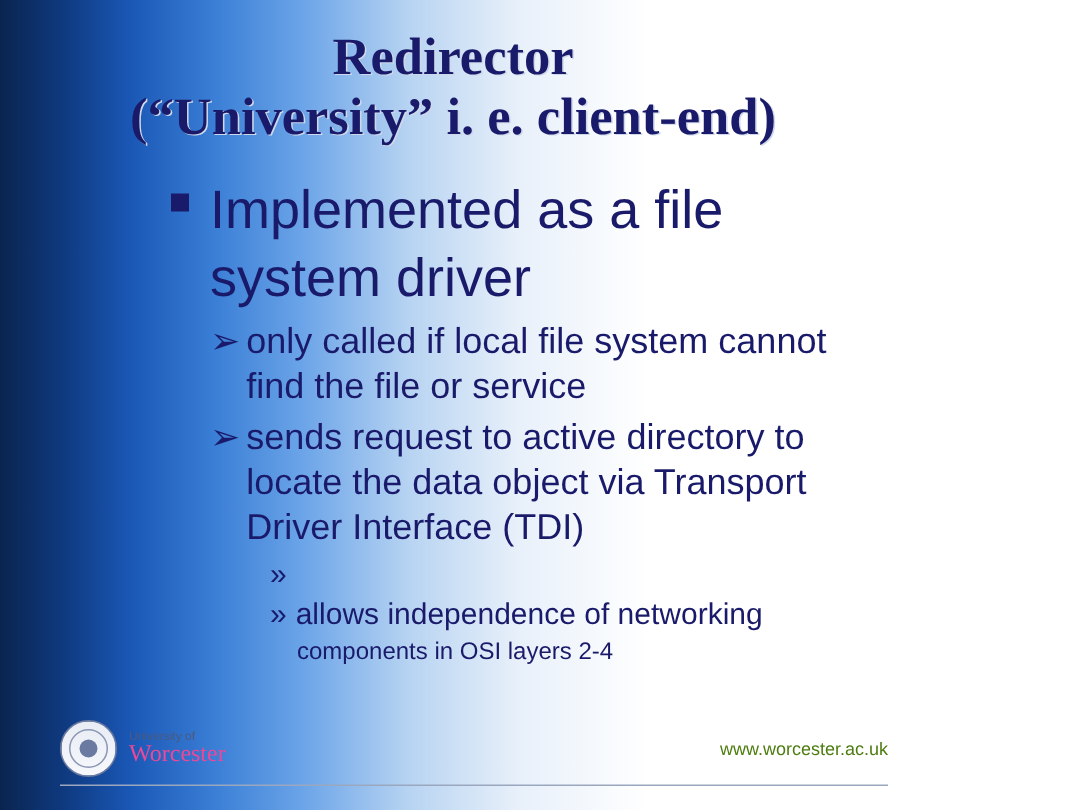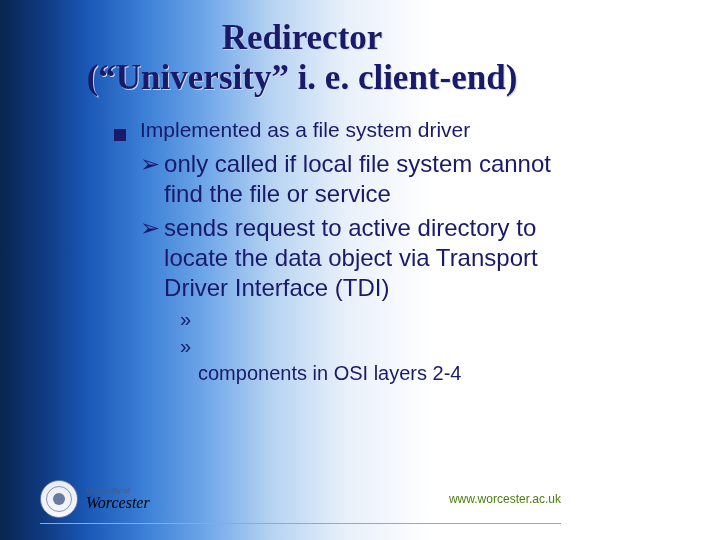--- a/index.html
+++ b/index.html
@@ -37,21 +37,21 @@
     margin-bottom: 18px;
   }
   .content {
     padding-left: 86px;
     padding-right: 10px;
     color: #1a1a6a;
   }
   .l1 {
     display: flex;
     align-items: flex-start;
-    font-size: 21px;
+    font-size: 36px;
     line-height: 1.25;
     margin-bottom: 6px;
   }
   .l1 .bullet-sq {
     width: 12px;
     height: 12px;
     background: #1a1a6a;
     margin-top: 12px;
     margin-right: 14px;
     flex-shrink: 0;
@@ -76,28 +76,28 @@
     font-size: 20px;
     line-height: 1.25;
     margin-bottom: 2px;
   }
   .l3 .raquo {
     margin-right: 6px;
     flex-shrink: 0;
   }
   .l3-indent {
     padding-left: 18px;
-    font-size: 20px;
+    font-size: 16px;
     line-height: 1.25;
   }
   .footer {
     position: absolute;
     bottom: 16px;
     left: 40px;
-    right: 43px;
+    right: 12px;
   }
   .footer-line {
     border: none;
     border-top: 1px solid #9aa7bf;
     margin-bottom: 0;
   }
   .logo-wrap {
     position: absolute;
     left: 0;
     bottom: 6px;
@@ -132,23 +132,22 @@
     transform: translate(-50%,-50%);
   }
   .logo-text .uni-of {
     font-size: 8px;
     color: #4a5a80;
     line-height: 1;
   }
   .logo-text .uni-name {
     font-family: "Times New Roman", Times, serif;
     font-size: 16px;
-    color: #000000;
+    color: #ec4899;
     line-height: 1;
-    font-style: italic;
   }
   .url {
     position: absolute;
     right: 0;
     bottom: 18px;
     font-size: 12px;
     color: #4d7c0f;
   }
 </style>
 </head>
@@ -177,20 +176,21 @@
         <span class="arrow">➢</span>
         <span>sends request to active directory to locate the data object via Transport Driver Interface (TDI)</span>
       </div>
 
       <div class="l3-wrap">
         <div class="l3">
           <span class="raquo">»</span>
         </div>
         <div class="l3">
           <span class="raquo">»</span>
+          <span>allows independence of networking</span>
         </div>
         <div class="l3-indent">components in OSI layers 2-4</div>
       </div>
     </div>
 
   </div>
 
   <div class="footer">
     <div class="logo-wrap">
       <div class="logo-ring"></div>

